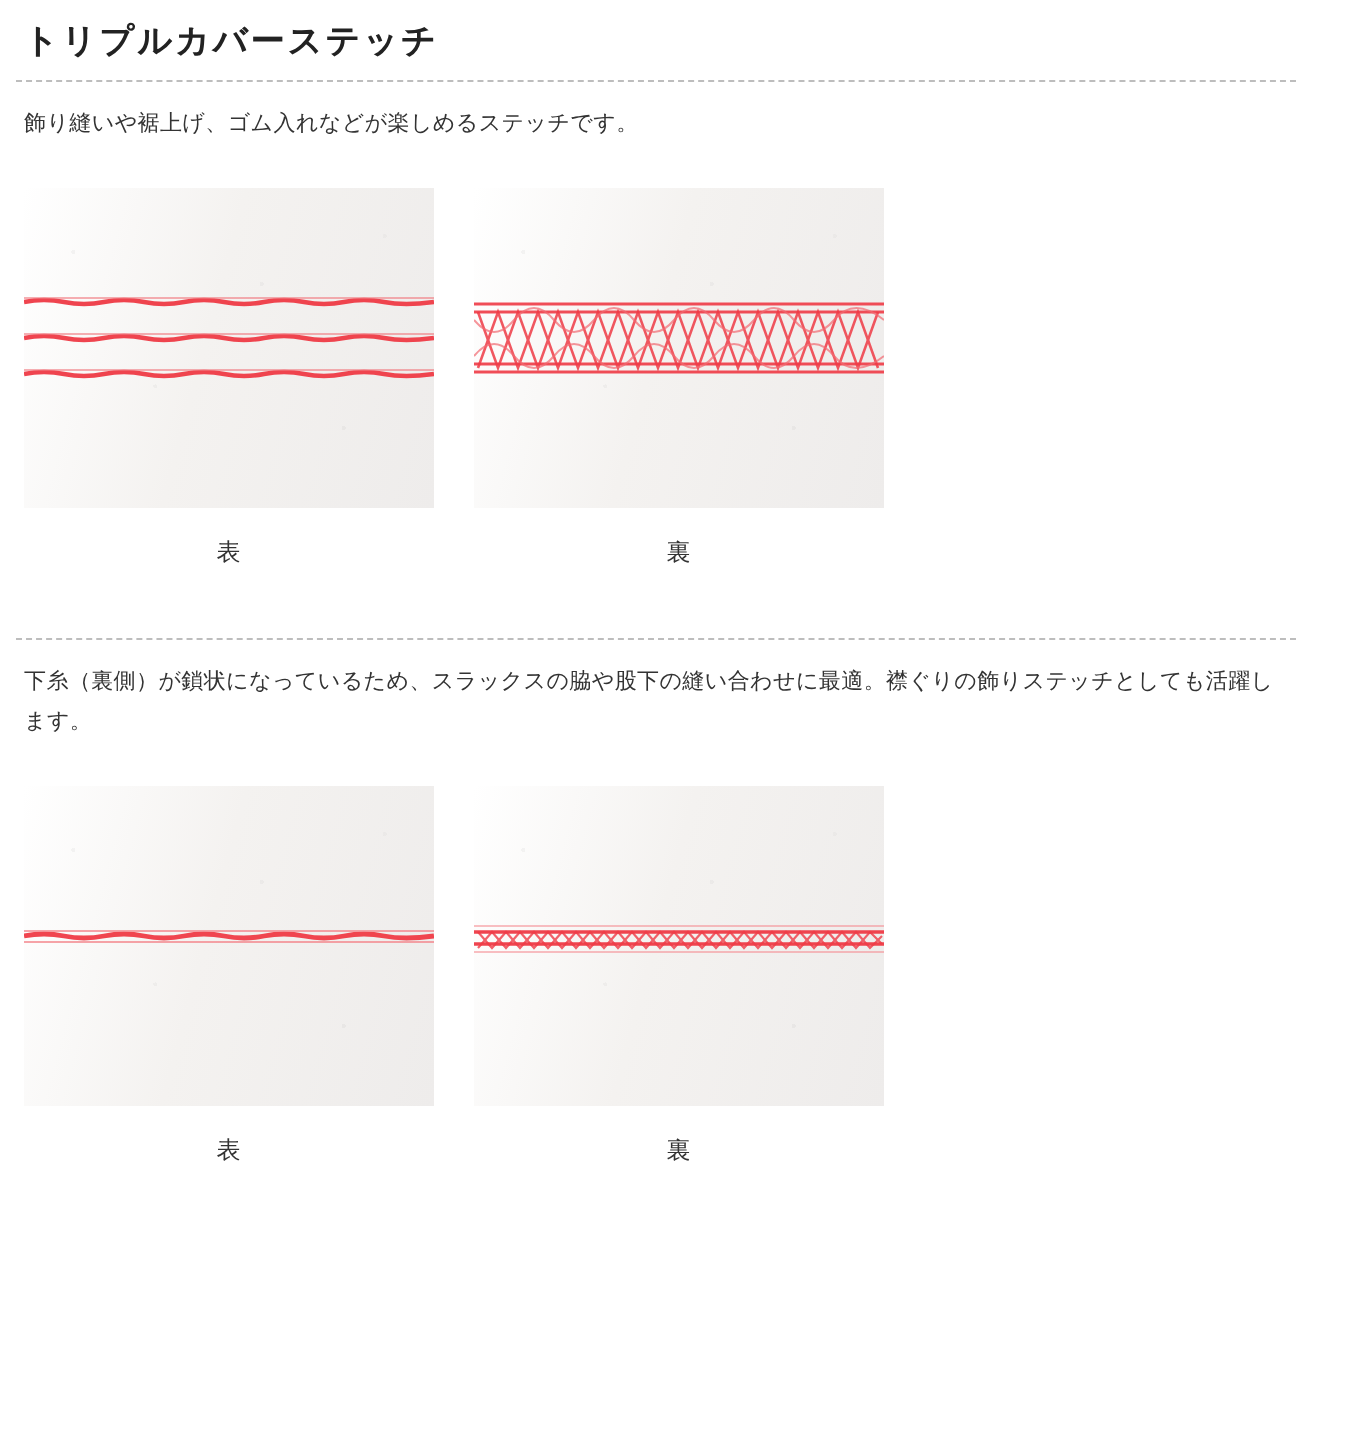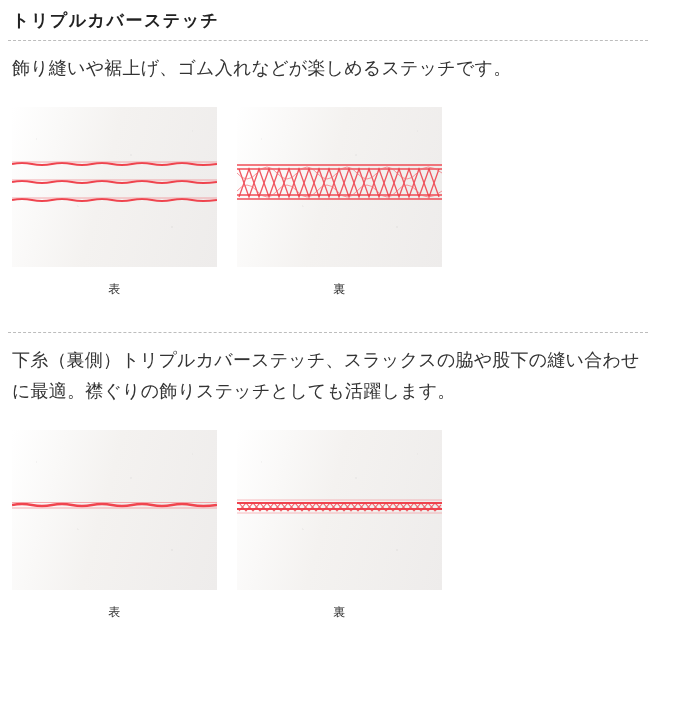--- a/index.html
+++ b/index.html
@@ -31,21 +31,21 @@
     padding: 10px 4px 8px 4px;
     line-height: 1.3;
   }
   .divider {
     border: 0;
     border-top: 1px dashed #bdbdbd;
     margin: 0 0 0 0;
     height: 0;
   }
   .section-desc {
-    font-size: 18px;
+    font-size: 11px;
     line-height: 1.75;
     color: #333333;
     padding: 12px 4px 0 4px;
     margin: 0;
     letter-spacing: 0.2px;
   }
   .samples {
     display: flex;
     flex-direction: row;
     padding: 0 4px;
@@ -138,21 +138,21 @@
         <div class="label">裏</div>
       </div>
 
     </div>
   </div>
 
   <div class="spacer-lg"></div>
 
   <div class="section">
     <hr class="divider">
-    <p class="section-desc">下糸（裏側）トリプルカバーステッチ、スラックスの脇や股下の縫い合わせに最適。襟ぐりの飾りステッチとしても活躍します。</p>
+    <p class="section-desc">下糸（裏側）が鎖状になっているため、スラックスの脇や股下の縫い合わせに最適。襟ぐりの飾りステッチとしても活躍します。</p>
 
     <div class="samples">
 
       <div class="sample">
         <div class="swatch">
           <div class="swatch-inner">
             <svg width="205" height="160" viewBox="0 0 205 160">
               <g stroke="#ef3b46" stroke-width="2.4" fill="none" opacity="0.95">
                 <path d="M0 75 Q 10 73 20 75 T 40 75 T 60 75 T 80 75 T 100 75 T 120 75 T 140 75 T 160 75 T 180 75 T 205 75"></path>
               </g>

